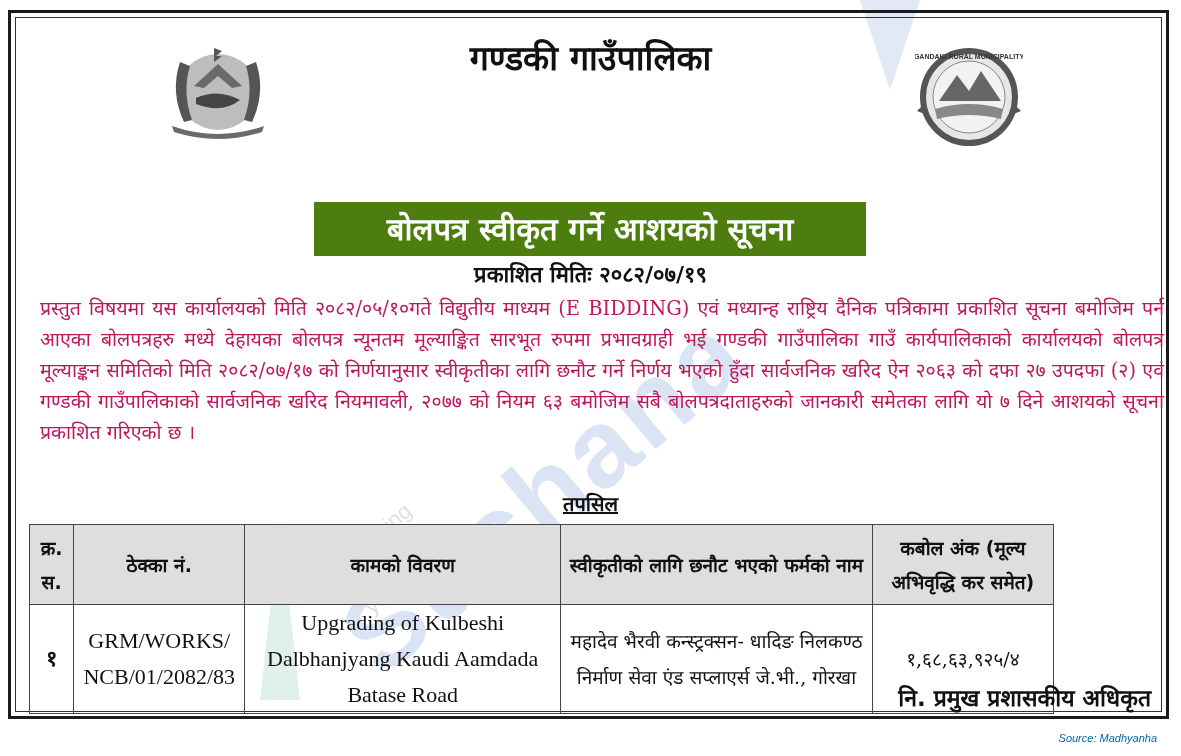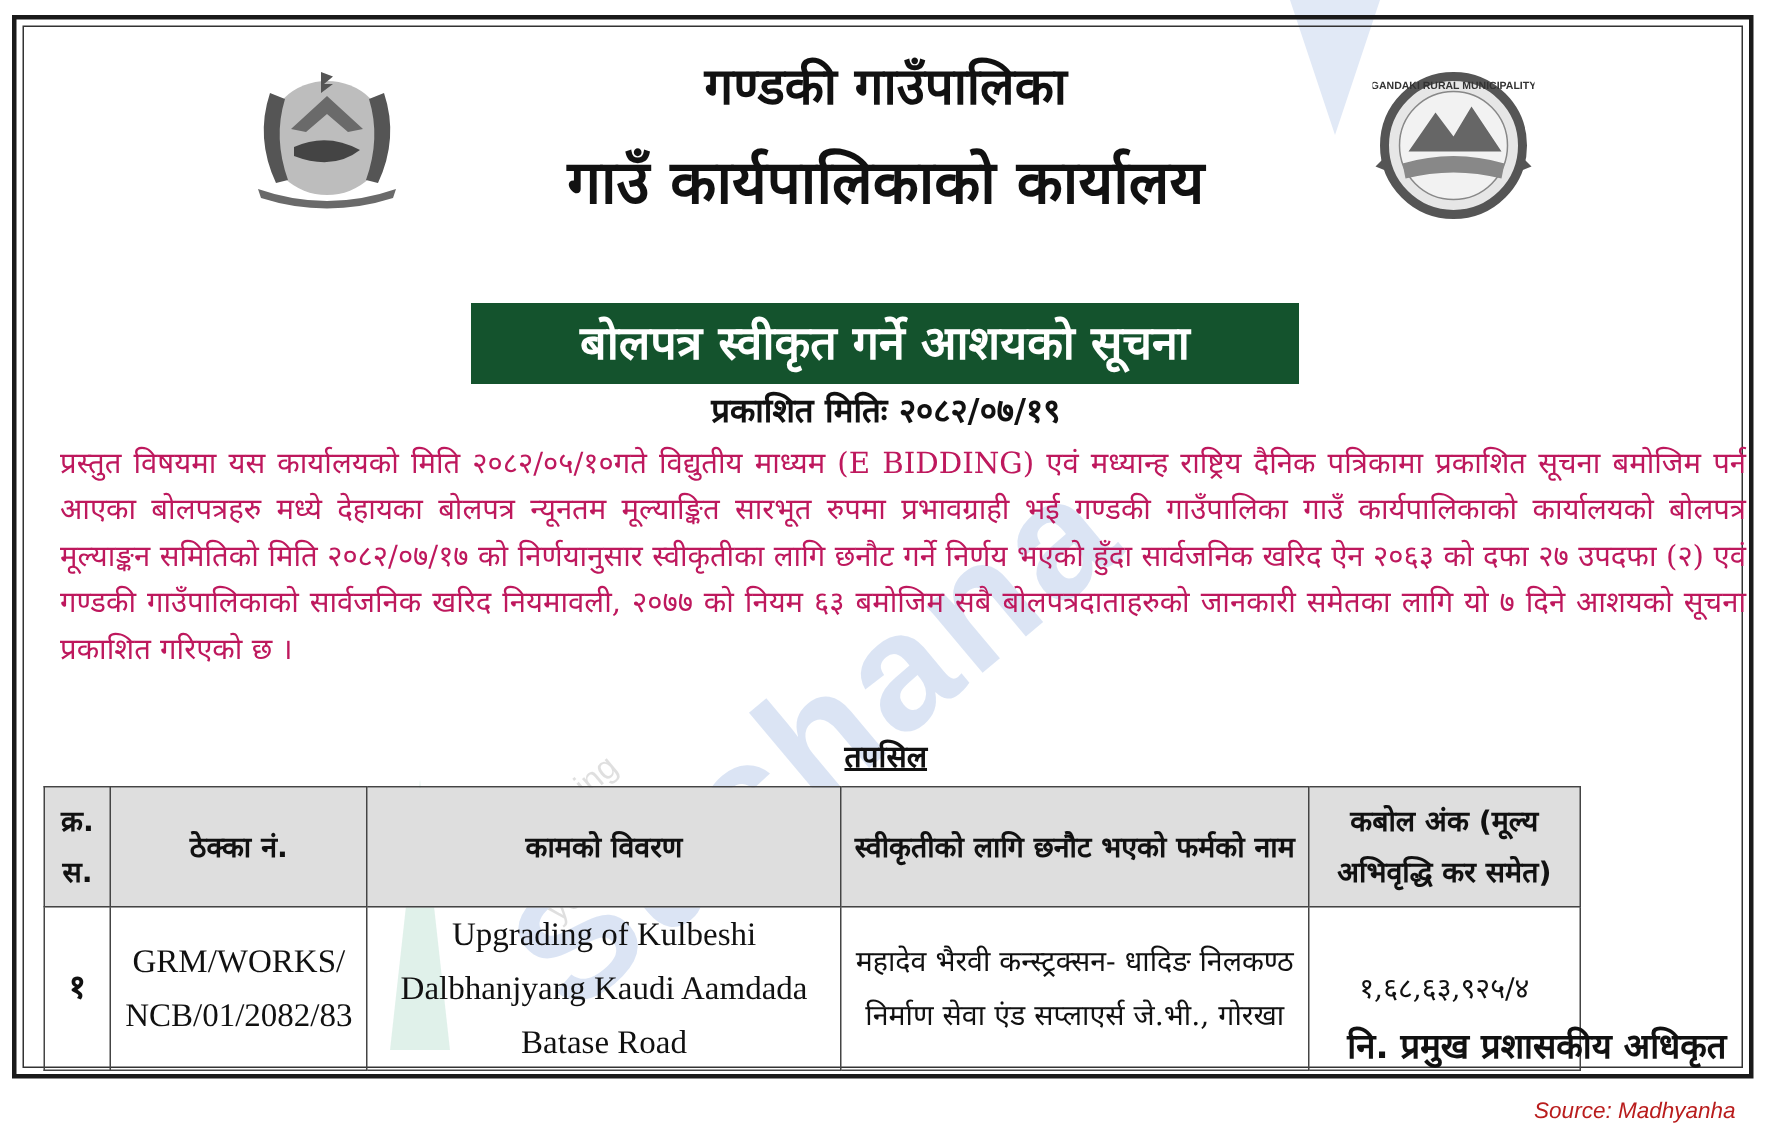--- a/index.html
+++ b/index.html
@@ -31,21 +31,21 @@
     position: absolute; width: 112px; height: 100px;
   }
   .emblem-left { left: 162px; top: 42px; }
   .emblem-right { left: 915px; top: 45px; width: 108px; height: 105px; }
   .header-block { position: absolute; left: 0; right: 0; top: 20px; text-align: center; }
   .h1 { font-size: 34px; font-weight: bold; line-height: 44px; margin: 16px; }
   .h2 { font-size: 40px; font-weight: bold; line-height: 52px; margin: 0; }
   .h3 { font-size: 21px; font-weight: bold; line-height: 32px; margin: 0; }
   .banner {
     position: absolute; left: 314px; top: 202px; width: 552px; height: 54px;
-    background: #14532d; color: #fff; text-align: center; line-height: 54px;
+    background: #4d7c0f; color: #fff; text-align: center; line-height: 54px;
     font-size: 31px; font-weight: bold;
   }
   .pubdate {
     position: absolute; left: 0; right: 0; top: 260px; text-align: center;
     font-size: 22px; font-weight: bold; line-height: 30px;
   }
   .body-para {
     position: absolute; left: 40px; top: 293px; width: 1124px;
     font-family: "DejaVu Serif", serif; font-size: 19.5px; line-height: 31px;
     text-align: justify; color: #be185d;
@@ -66,21 +66,21 @@
   }
   table.detail td { height: 76px; line-height: 36px; }
   .en { font-family: "Liberation Serif", serif; font-size: 22px; }
   .np { font-family: "DejaVu Serif", serif; font-size: 19px; }
   .sno-cell { font-size: 22px; font-weight: bold; }
   .signature {
     position: absolute; right: 30px; top: 682px; font-size: 23px; font-weight: bold; line-height: 32px;
   }
   .source {
     position: absolute; right: 24px; top: 732px;
-    font-family: "Liberation Sans", sans-serif; font-style: italic; font-size: 15px; color: #b91c1c;
+    font-family: "Liberation Sans", sans-serif; font-style: italic; font-size: 11px; color: #0369a1;
   }
   .accent-stripe {
     position: absolute; opacity: 0.15;
   }
 </style>
 </head>
 <body>
 
 <div class="watermark">
   <div class="wm-text">Suchana</div>
@@ -112,21 +112,20 @@
   <circle cx="54" cy="52" r="36" fill="#f2f2f2" stroke="#888" stroke-width="1"></circle>
   <polygon points="24,56 42,30 54,46 66,26 86,56" fill="#666"></polygon>
   <path d="M20 64 Q54 54 88 64 L86 74 Q54 66 22 74 Z" fill="#888"></path>
   <path d="M10 58 L2 66 L12 70 Z" fill="#555"></path>
   <path d="M98 58 L106 66 L96 70 Z" fill="#555"></path>
   <text x="54" y="14" font-size="7" text-anchor="middle" fill="#333" font-family="Liberation Sans, sans-serif" font-weight="bold">GANDAKI RURAL MUNICIPALITY</text>
 </svg>
 
 <div class="header-block">
   <div class="h1">गण्डकी गाउँपालिका</div>
-  <div class="h2">गाउँ कार्यपालिकाको कार्यालय</div>
 </div>
 
 <div class="banner">बोलपत्र स्वीकृत गर्ने आशयको सूचना</div>
 
 <div class="pubdate">
   <span>प्रकाशित मितिः</span>
   <span>२०८२/०७/१९</span>
 </div>
 
 <div class="body-para">प्रस्तुत विषयमा यस कार्यालयको मिति २०८२/०५/१०गते विद्युतीय माध्यम (E BIDDING) एवं मध्यान्ह राष्ट्रिय दैनिक पत्रिकामा प्रकाशित सूचना बमोजिम पर्न आएका बोलपत्रहरु मध्ये देहायका बोलपत्र न्यूनतम मूल्याङ्कित सारभूत रुपमा प्रभावग्राही भई गण्डकी गाउँपालिका गाउँ कार्यपालिकाको कार्यालयको बोलपत्र मूल्याङ्कन समितिको मिति २०८२/०७/१७ को निर्णयानुसार स्वीकृतीका लागि छनौट गर्ने निर्णय भएको हुँदा सार्वजनिक खरिद ऐन २०६३ को दफा २७ उपदफा (२) एवं गण्डकी गाउँपालिकाको सार्वजनिक खरिद नियमावली, २०७७ को नियम ६३ बमोजिम सबै बोलपत्रदाताहरुको जानकारी समेतका लागि यो ७ दिने आशयको सूचना प्रकाशित गरिएको छ ।</div>

